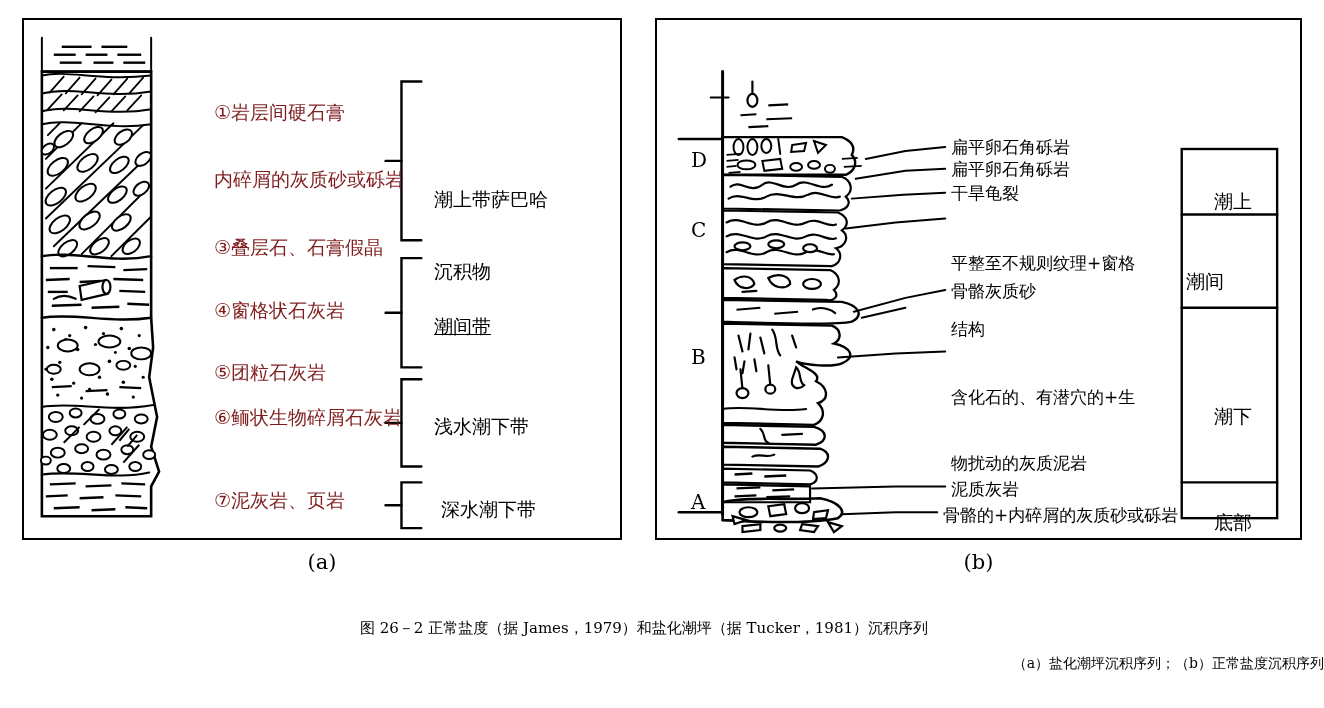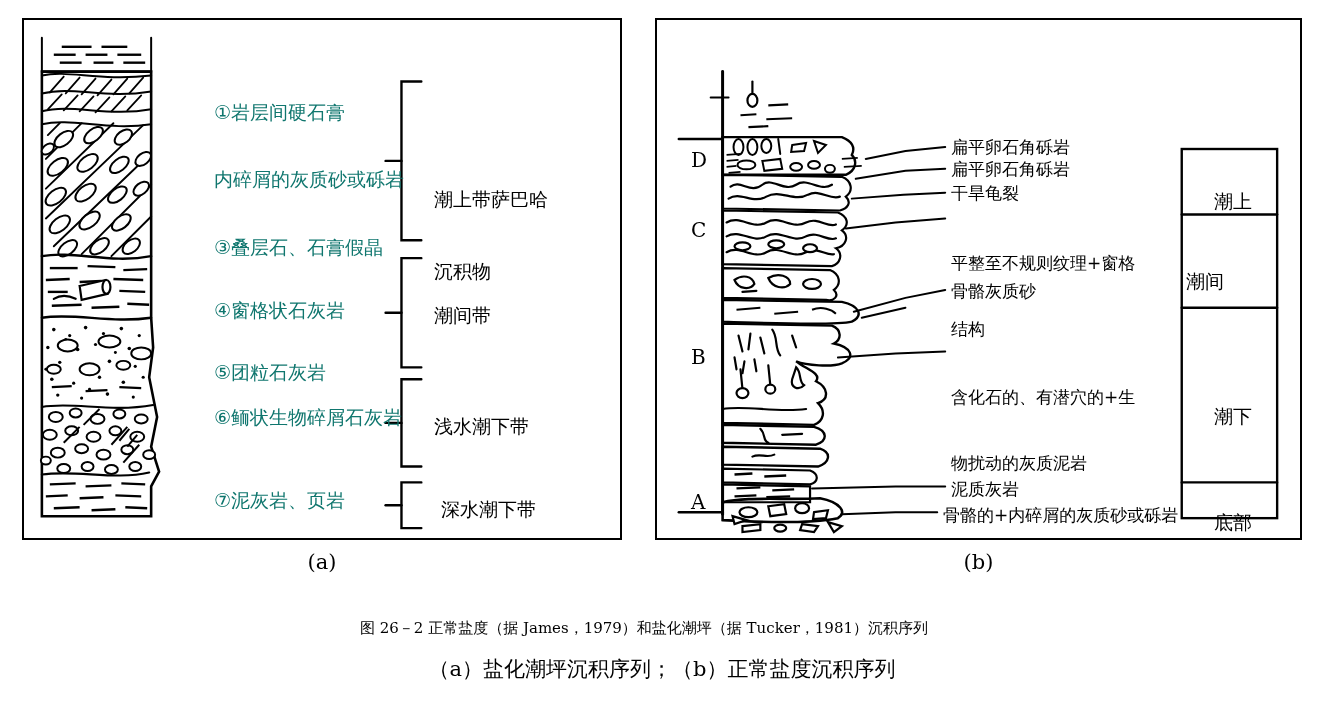--- a/index.html
+++ b/index.html
@@ -44,21 +44,21 @@
     display: block;
   }
 
   
   .lbl {
     position: absolute;
     font-family: "DejaVu Sans", "Liberation Sans", sans-serif;
     font-size: 19px;
     line-height: 25px;
     white-space: pre;
-    color: #0f766e;
+    color: #7f1d1d;
     letter-spacing: 0px;
   }
   .lbl-b {
     position: absolute;
     font-family: "DejaVu Sans", "Liberation Sans", sans-serif;
     font-size: 17px;
     line-height: 22px;
     white-space: pre;
     color: #000;
   }
@@ -97,23 +97,23 @@
     font-family: "DejaVu Serif", "Liberation Serif", serif;
     font-size: 15px;
     line-height: 40px;
     color: #000;
   }
   #figure-caption-sub {
     position: absolute;
     left: 0;
     top: 655px;
     width: 1324px;
-    text-align: center;
+    text-align: right;
     font-family: "DejaVu Serif", "Liberation Serif", serif;
-    font-size: 21px;
+    font-size: 14px;
     color: #000;
   }
 </style>
 </head>
 <body>
 
 <div class="panel" id="panel-a">
 
   <svg class="fullsvg" viewBox="0 0 600 522" preserveAspectRatio="none">
     <g fill="none" stroke="#000" stroke-width="2.2" stroke-linecap="round">
@@ -317,21 +317,21 @@
   <div class="lbl" style="left:190px; top:215px;">③叠层石、石膏假晶</div>
   <div class="lbl" style="left:190px; top:278px;">④窗格状石灰岩</div>
   <div class="lbl" style="left:190px; top:340px;">⑤团粒石灰岩</div>
   <div class="lbl" style="left:190px; top:385px;">⑥鲕状生物碎屑石灰岩</div>
   <div class="lbl" style="left:190px; top:468px;">⑦泥灰岩、页岩</div>
 
   <div class="zone-lbl" style="left:410px; top:119px;">
     <div>潮上带萨巴哈</div>
     <div>沉积物</div>
   </div>
-  <div class="zone-lbl" style="left:410px; top:283px;">潮间带</div>
+  <div class="zone-lbl" style="left:410px; top:294px;text-decoration:underline;">潮间带</div>
   <div class="zone-lbl" style="left:410px; top:394px;">浅水潮下带</div>
   <div class="zone-lbl" style="left:417px; top:477px;">深水潮下带</div>
 </div>
 
 <div class="panel-caption" id="cap-a">(a)</div>
 
 <div class="panel" id="panel-b">
 
   <svg class="fullsvg" viewBox="0 0 647 522" preserveAspectRatio="none">
     <g fill="none" stroke="#000" stroke-width="2.2" stroke-linecap="round">

